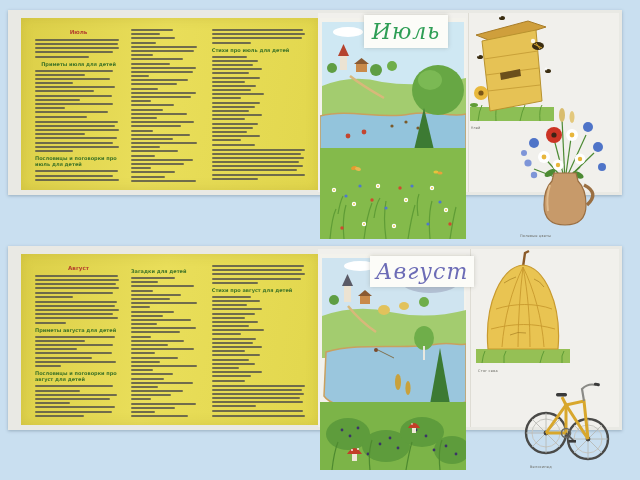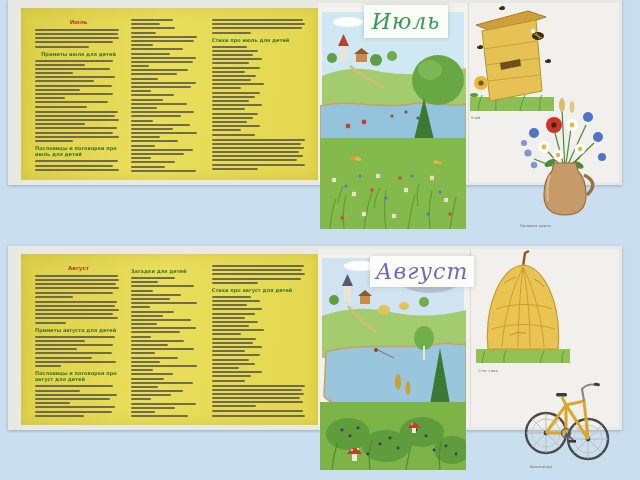--- a/index.html
+++ b/index.html
@@ -1,19 +1,19 @@
 <!DOCTYPE html>
 <html><head>
 <meta charset="utf-8">
 <style>
   html,body{margin:0;padding:0;}
   body{background:#c9dff0;font-family:"DejaVu Sans",sans-serif;}
   .slide{position:relative;width:640px;height:480px;background:#c9dff0;overflow:hidden;}
   .photo{position:absolute;left:8px;width:614px;background:#e9e9e4;box-shadow:0 1px 3px rgba(90,110,130,.45);}
-  #photo-july{top:0;height:185px;}
+  #photo-july{top:10px;height:185px;}
   #photo-august{top:246px;height:184px;}
   .page-yellow{position:absolute;left:13px;top:8px;width:297px;bottom:5px;
     background:linear-gradient(100deg,#dccf48 0%,#e9de5a 45%,#e2d74d 100%);
     box-shadow:inset 0 0 12px rgba(160,140,30,.25);}
   .page-white{position:absolute;left:310px;top:3px;width:301px;bottom:3px;background:#f1f0ec;}
   .cols{display:flex;height:100%;box-sizing:border-box;padding:11px 9px 8px 14px;gap:9px;}
   .col{overflow:hidden;}
   .c1{width:34%;} .c2{width:28%;} .c3{width:38%;}
   .h{font-weight:bold;font-size:5px;line-height:1.3;margin:3px 0 2.5px;}
   .h.center{text-align:center;}

